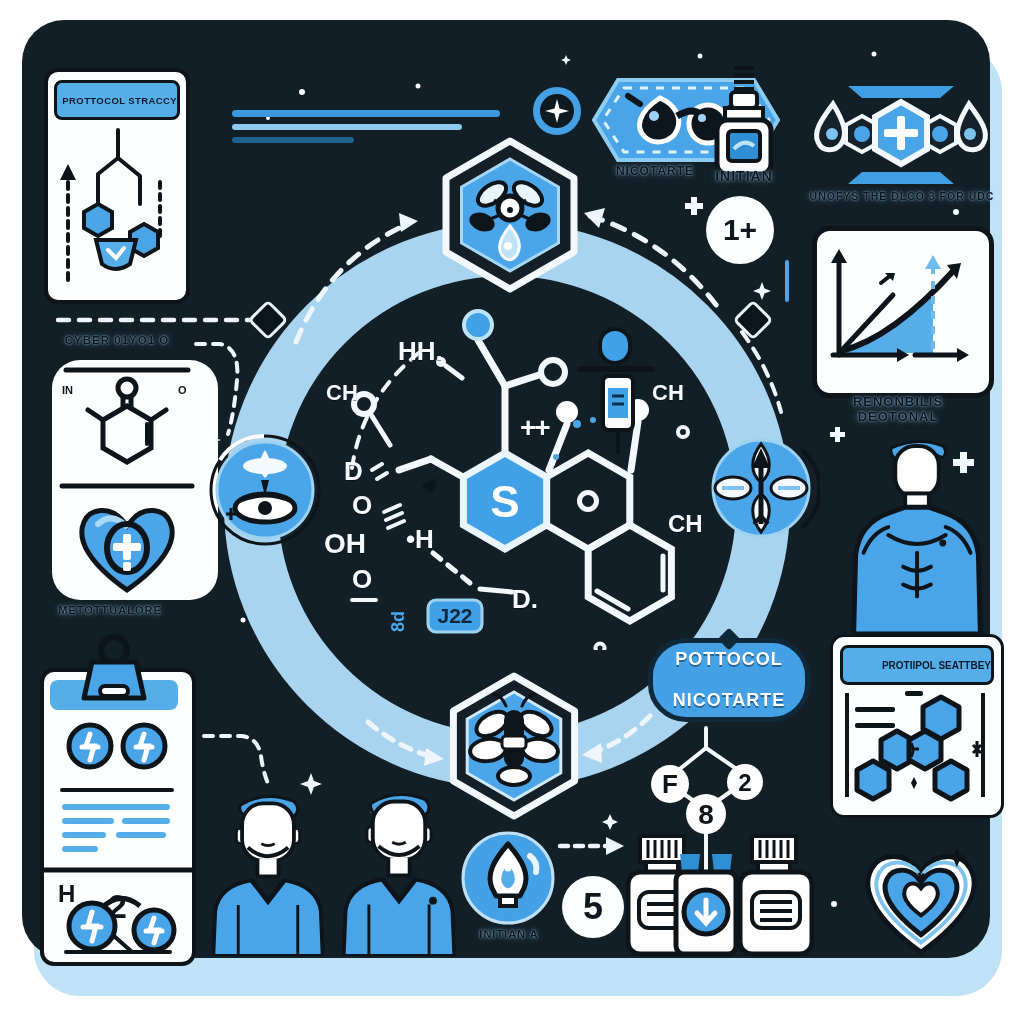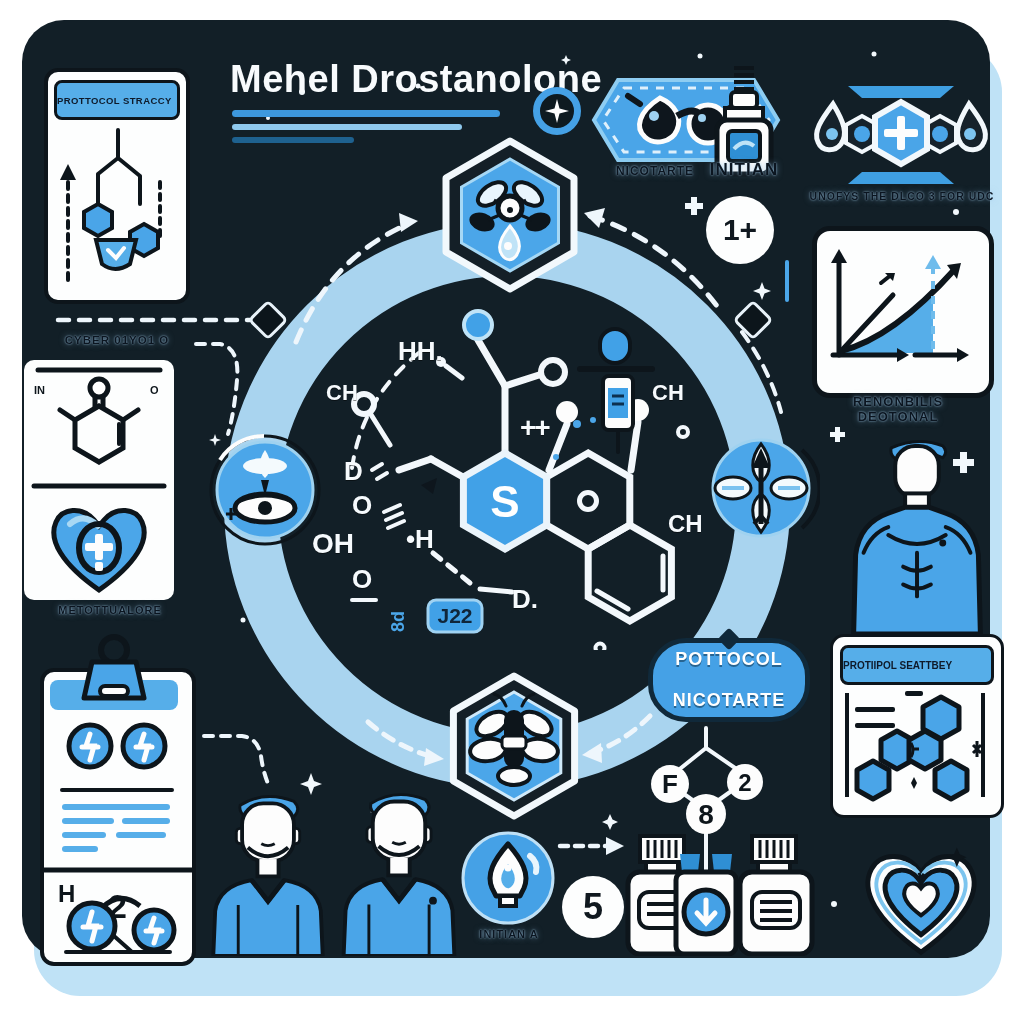--- a/index.html
+++ b/index.html
@@ -5,21 +5,21 @@
   html,body{margin:0;padding:0;background:#fff;}
   .canvas{position:relative;width:1024px;height:1024px;background:#ffffff;font-family:"Liberation Sans",sans-serif;overflow:hidden;}
   .abs{position:absolute;}
   .panel-shadow{left:34px;top:46px;width:968px;height:950px;background:#bfe2f6;border-radius:46px;}
   .panel{left:22px;top:20px;width:968px;height:938px;background:#121f27;border-radius:42px;}
   .ring{left:224px;top:222px;width:566px;height:566px;border:54px solid #a9d4ef;border-radius:50%;box-sizing:border-box;}
   .title{left:230px;top:58px;font-size:38px;font-weight:bold;color:#f8fbfd;letter-spacing:.5px;}
   .bar{border-radius:4px;}
   .cap{font-weight:bold;color:#0b1520;text-shadow:0 0 2px rgba(170,210,240,.9),0 0 6px rgba(140,190,225,.55);letter-spacing:1px;text-align:center;font-size:11px;}
   .card{background:#fdfefe;border-radius:14px;}
-  .hdrband{background:#56aee9;border:3px solid #0d151b;border-radius:8px;display:flex;align-items:center;justify-content:flex-start;font-weight:bold;color:#0e1a2a;}
+  .hdrband{background:#56aee9;border:3px solid #0d151b;border-radius:8px;display:flex;align-items:center;justify-content:flex-end;font-weight:bold;color:#0e1a2a;}
   .wcircle{background:#fdfefe;border-radius:50%;display:flex;align-items:center;justify-content:center;font-weight:bold;color:#10181f;}
   .mlabel{color:#f6fafd;font-weight:bold;text-shadow:0 1px 0 rgba(0,0,0,.45);}
   .pill{background:#45a1e6;border:5px solid #10293a;border-radius:38px;display:flex;flex-direction:column;align-items:center;justify-content:center;gap:20px;}
   .pill .notch{position:absolute;top:-12px;left:50%;width:16px;height:16px;background:#10293a;transform:translateX(-50%) rotate(45deg);border-radius:3px;}
   .pill-line{color:#fff;font-weight:bold;font-size:18px;letter-spacing:1px;line-height:1.15;text-shadow:0 2px 0 rgba(10,40,60,.5);}
   svg text{font-family:"Liberation Sans",sans-serif;}
 </style>
 </head>
 <body>
 
@@ -131,30 +131,29 @@
       <rect x="428" y="600" width="54" height="32" rx="8" fill="#41a1e7" stroke="#9fd2f2" stroke-width="3"></rect>
       <text x="455" y="623" text-anchor="middle" font-size="21" font-weight="bold" fill="#10263a">J22</text>
     </g>
     <text x="404" y="632" font-size="18" font-weight="bold" fill="#4ba6e9" transform="rotate(-90 404 632)">8d</text>
   </svg>
 
   <span class="abs mlabel" style="left:398px;top:336px;font-size:26px">HH.</span>
   <span class="abs mlabel" style="left:326px;top:380px;font-size:22px">CH</span>
   <span class="abs mlabel" style="left:344px;top:456px;font-size:26px">D</span>
   <span class="abs mlabel" style="left:352px;top:490px;font-size:26px">O</span>
-  <span class="abs mlabel" style="left:312px;top:528px;font-size:28px">OH</span>
+  <span class="abs mlabel" style="left:324px;top:528px;font-size:28px">OH</span>
   <span class="abs mlabel" style="left:352px;top:564px;font-size:26px">O</span>
   <div class="abs" style="left:350px;top:598px;width:28px;height:4px;background:#f3f8fc;border-radius:2px"></div>
   <span class="abs mlabel" style="left:406px;top:524px;font-size:26px">•H</span>
   <span class="abs mlabel" style="left:520px;top:412px;font-size:28px;letter-spacing:-2px">++</span>
   <span class="abs mlabel" style="left:652px;top:380px;font-size:22px">CH</span>
   <span class="abs mlabel" style="left:668px;top:510px;font-size:24px">CH</span>
   <span class="abs mlabel" style="left:512px;top:584px;font-size:26px">D.</span>
 
-  <div class="abs title">Mehel Drostanolone</div>
   <div class="abs bar" style="left:232px;top:110px;width:268px;height:7px;background:#3d98dd"></div>
   <div class="abs bar" style="left:232px;top:124px;width:230px;height:6px;background:#8ec9ee"></div>
   <div class="abs bar" style="left:232px;top:137px;width:122px;height:6px;background:#1e618f"></div>
   <div class="abs" style="left:533px;top:87px;width:48px;height:48px;border:7px solid #45a1e6;border-radius:50%;background:#0e1a20;box-sizing:border-box;display:flex;align-items:center;justify-content:center">
     <svg width="26" height="26" viewBox="0 0 26 26">
         <path d="M13,1 L15.5,10.5 L25,13 L15.5,15.5 L13,25 L10.5,15.5 L1,13 L10.5,10.5 Z" fill="#fdfdfd"></path>
       </svg>
   </div>
 
   <div class="abs card" style="left:44px;top:68px;width:138px;height:228px;border:4px solid #0d151b">
@@ -197,21 +196,21 @@
         <rect x="31" y="9" width="20" height="4"></rect>
         <rect x="31" y="16" width="20" height="4"></rect>
         <rect x="31" y="23" width="20" height="4"></rect>
       </g>
     <rect x="28" y="28" width="26" height="16" rx="4" fill="#fdfdfd" stroke="#0d151b" stroke-width="4"></rect>
     <rect x="22" y="44" width="38" height="12" fill="#fdfdfd" stroke="#0d151b" stroke-width="4"></rect>
     <rect x="14" y="56" width="54" height="54" rx="10" fill="#fdfdfd" stroke="#0d151b" stroke-width="5"></rect>
     <rect x="25" y="67" width="32" height="30" rx="4" fill="#2f8fd4" stroke="#0d151b" stroke-width="4"></rect>
     <path d="M31,85 Q41,74 51,82" stroke="#bfe3f7" stroke-width="4" fill="none"></path>
   </svg>
-  <div class="abs cap" style="left:704px;top:160px;width:80px;font-size:17px">INITIAN</div>
+  <div class="abs cap" style="left:704px;top:168px;width:80px;font-size:14px">INITIAN</div>
   <div class="abs wcircle" style="left:706px;top:196px;width:68px;height:68px;font-size:30px">
     <span>1+</span>
   </div>
 
   <svg class="abs" style="left:810px;top:82px" width="182" height="106" viewBox="0 0 182 106">
     <polygon points="38,4 144,4 130,16 52,16" fill="#3f9fe2"></polygon>
     <polygon points="52,90 130,90 144,102 38,102" fill="#3f9fe2"></polygon>
     <path d="M23,22 C34,40 38,52 31,62 C25,70 12,70 8,60 C3,50 11,38 23,22 Z" fill="#16222b" stroke="#f2f8fc" stroke-width="5"></path>
     <path d="M159,22 C148,40 144,52 151,62 C157,70 170,70 174,60 C179,50 171,38 159,22 Z" fill="#16222b" stroke="#f2f8fc" stroke-width="5"></path>
     <circle cx="22" cy="52" r="6" fill="#7cc4f0"></circle>
@@ -244,21 +243,21 @@
         <polygon points="140,28 126,30 136,44"></polygon>
         <polygon points="74,38 64,38 72,46"></polygon>
       </g>
       <path d="M112,114 V32" stroke="#6fbcec" stroke-width="4" stroke-dasharray="8 7" fill="none"></path>
       <polygon points="112,20 104,34 120,34" fill="#6fbcec"></polygon>
     </svg>
   </div>
   <div class="abs cap" style="left:812px;top:394px;width:172px;font-size:13px">RENONBILIS DEOTONAL</div>
 
   <div class="abs cap" style="left:42px;top:334px;width:150px;text-align:center;font-size:11.5px">CYBER 01YO1 O</div>
-  <div class="abs card" style="left:24px;top:360px;width:150px;height:240px;border-radius:10px">
+  <div class="abs card" style="left:52px;top:360px;width:166px;height:240px;border-radius:28px">
     <svg class="abs" style="left:0;top:0" width="150" height="122" viewBox="0 0 150 122">
       <path d="M14,10 H136" stroke="#0d151b" stroke-width="5" stroke-linecap="round"></path>
       <text x="10" y="34" font-size="11" font-weight="bold" fill="#0d151b">IN</text>
       <text x="126" y="34" font-size="11" font-weight="bold" fill="#0d151b">O</text>
       <circle cx="75" cy="28" r="9" fill="#fff" stroke="#0d151b" stroke-width="5"></circle>
       <g stroke="#0d151b" stroke-width="5" fill="none" stroke-linecap="round">
         <path d="M71,38 V47 M79,38 V47"></path>
         <polygon points="75,46 99,60 99,88 75,102 51,88 51,60"></polygon>
         <path d="M51,60 L36,50 M99,60 L114,50"></path>
         <path d="M95,64 V84" stroke-width="4"></path>

